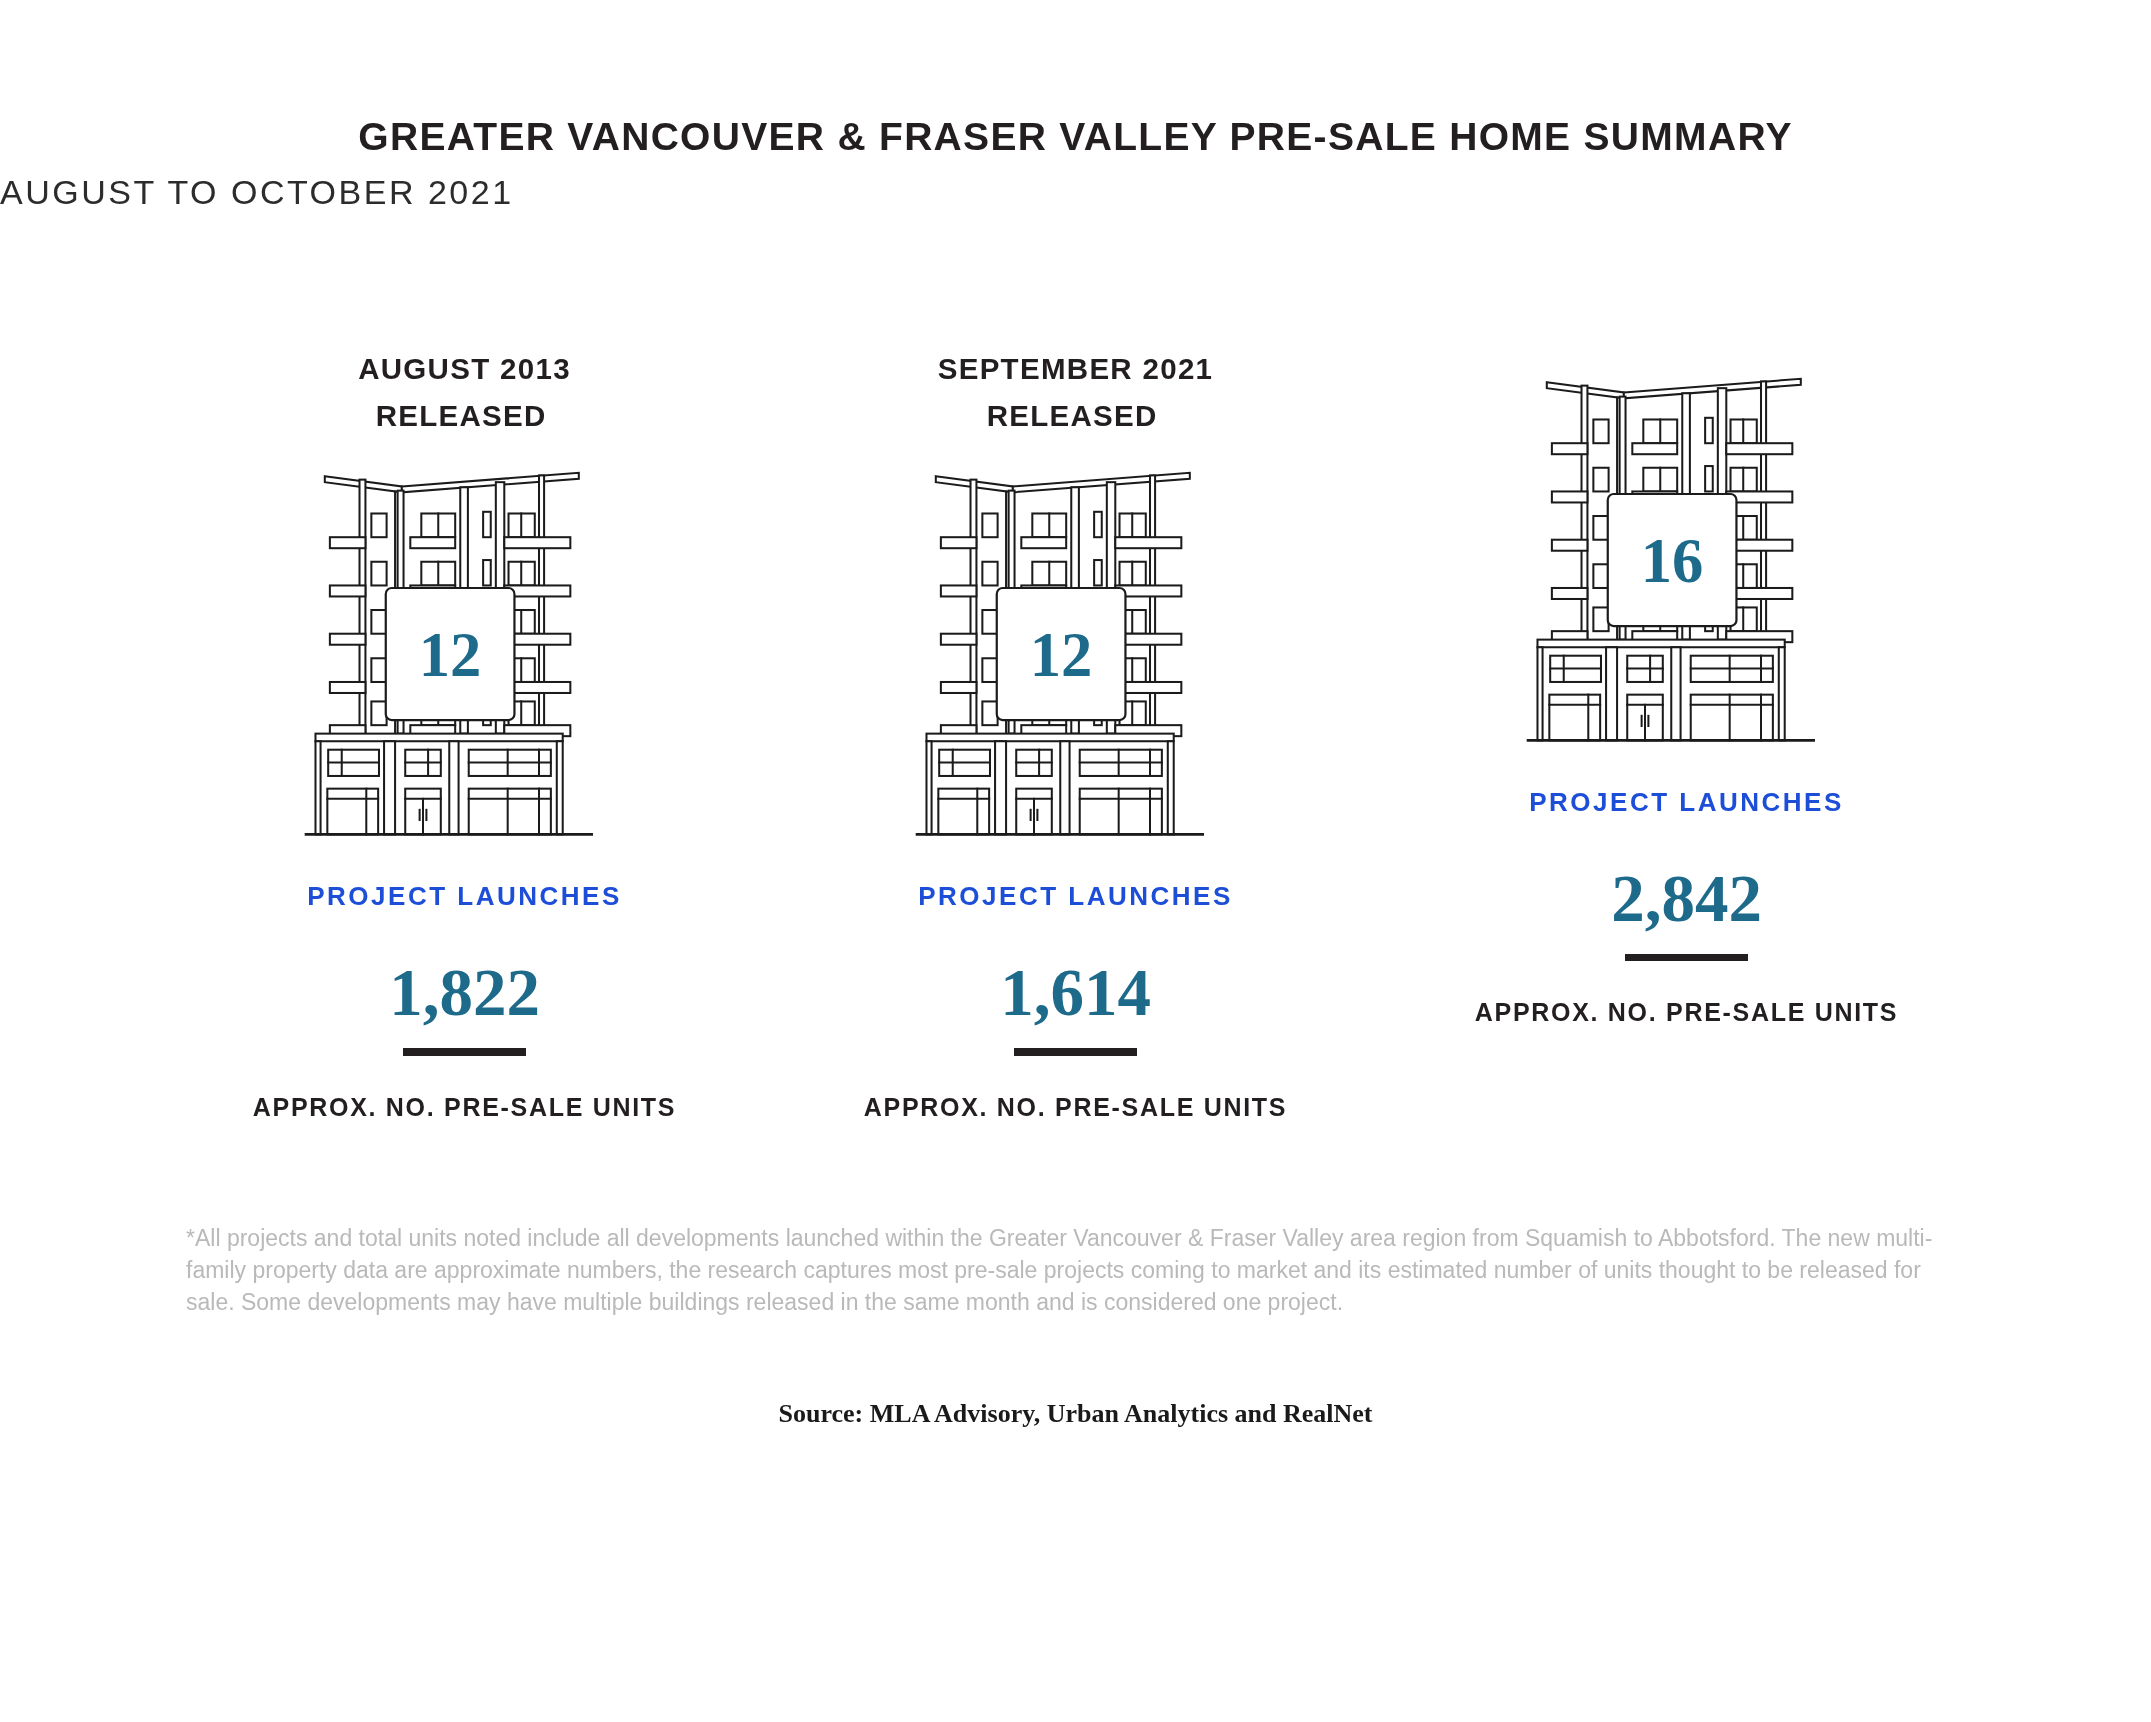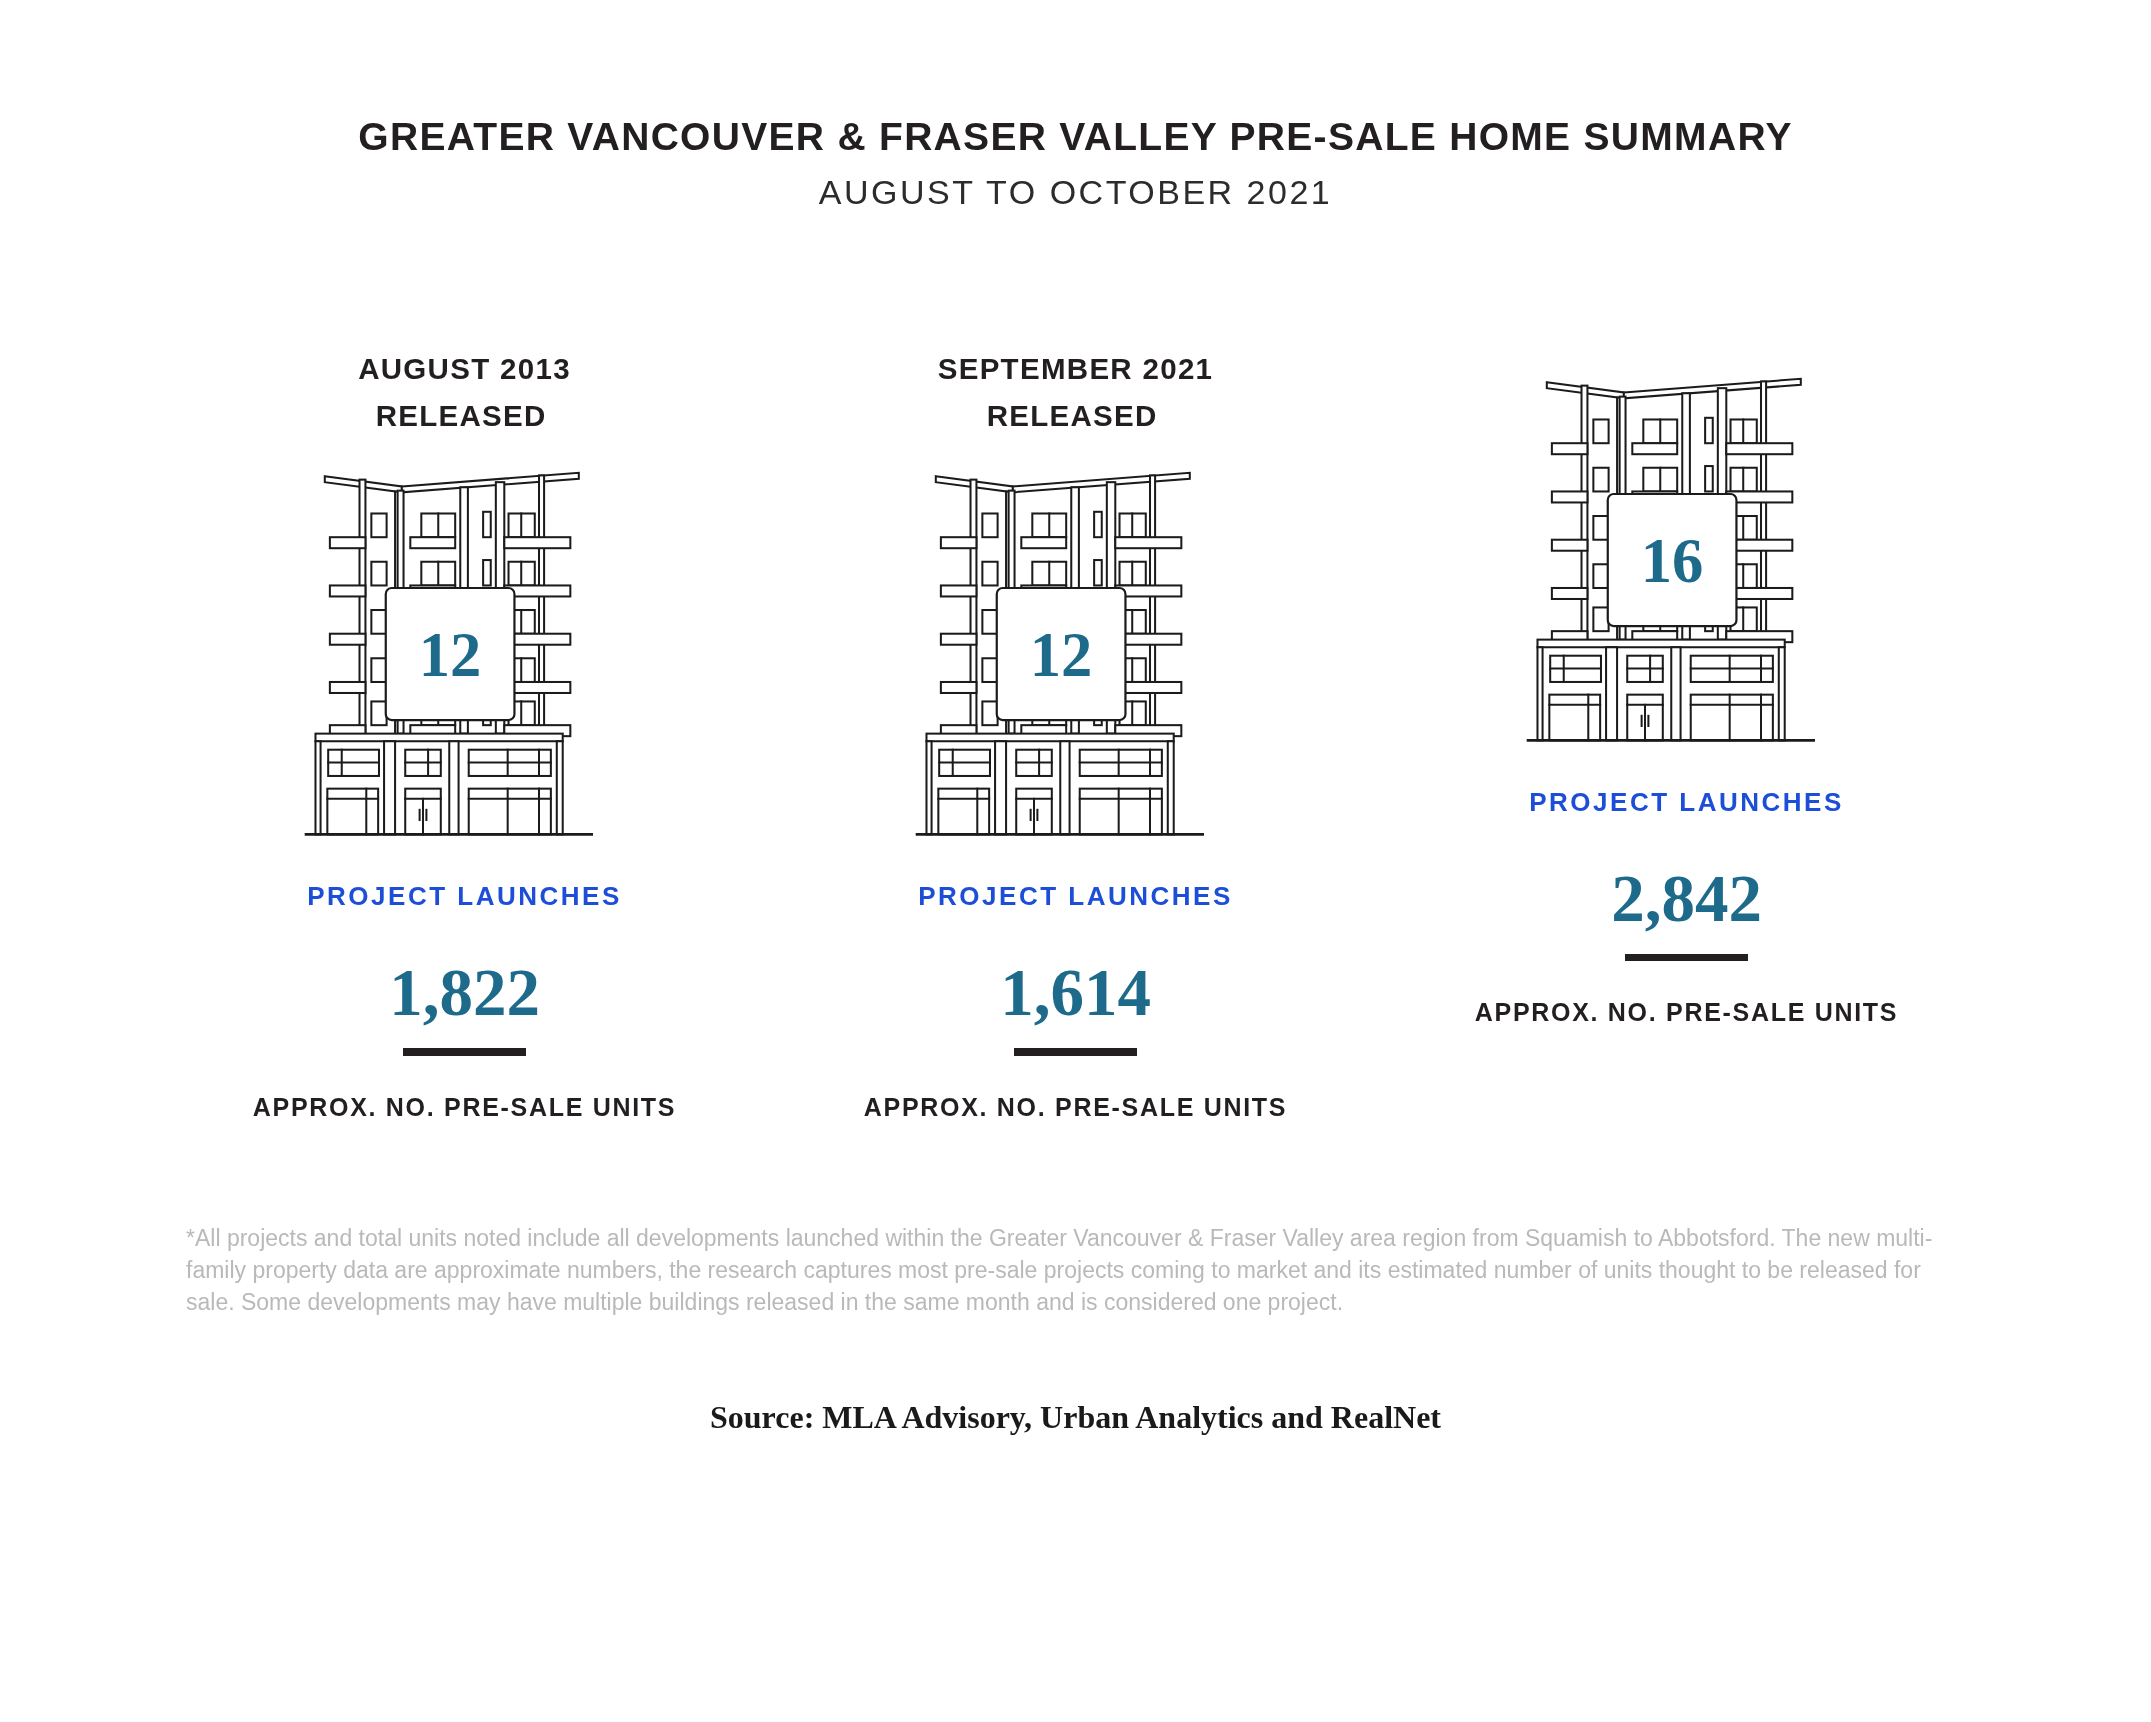--- a/index.html
+++ b/index.html
@@ -14,21 +14,21 @@
   .page-title{
     margin-top:115px;
     text-align:center;
     font-size:39px;
     font-weight:700;
     letter-spacing:1.3px;
     color:#231f20;
   }
   .page-subtitle{
     margin-top:13.5px;
-    text-align:center;
+    text-align:left;
     font-size:34px;
     font-weight:400;
     letter-spacing:2.5px;
     color:#2e2b2c;
   }
   .columns-row{
     margin-top:133px;
     display:flex;
     justify-content:center;
   }
@@ -102,21 +102,21 @@
     max-width:1779px;
     font-size:23px;
     font-weight:400;
     line-height:1.4;
     color:#b9b9b9;
   }
   .source-line{
     margin-top:81px;
     text-align:center;
     font-family:"Liberation Serif", serif;
-    font-size:32px;
+    font-size:26px;
     font-weight:700;
     color:#1a1a1a;
   }
   .svg-defs{ position:absolute; width:0; height:0; overflow:hidden; }
 </style>
 </head>
 <body>
 
 <svg class="svg-defs" aria-hidden="true">
   <defs>

